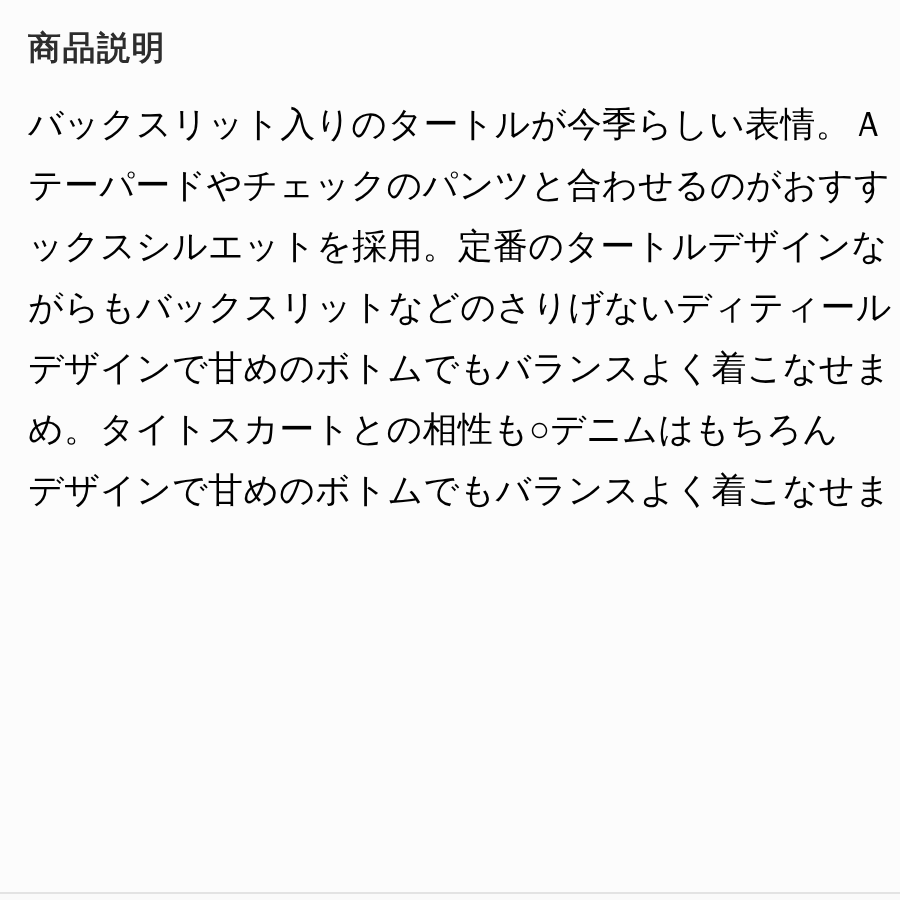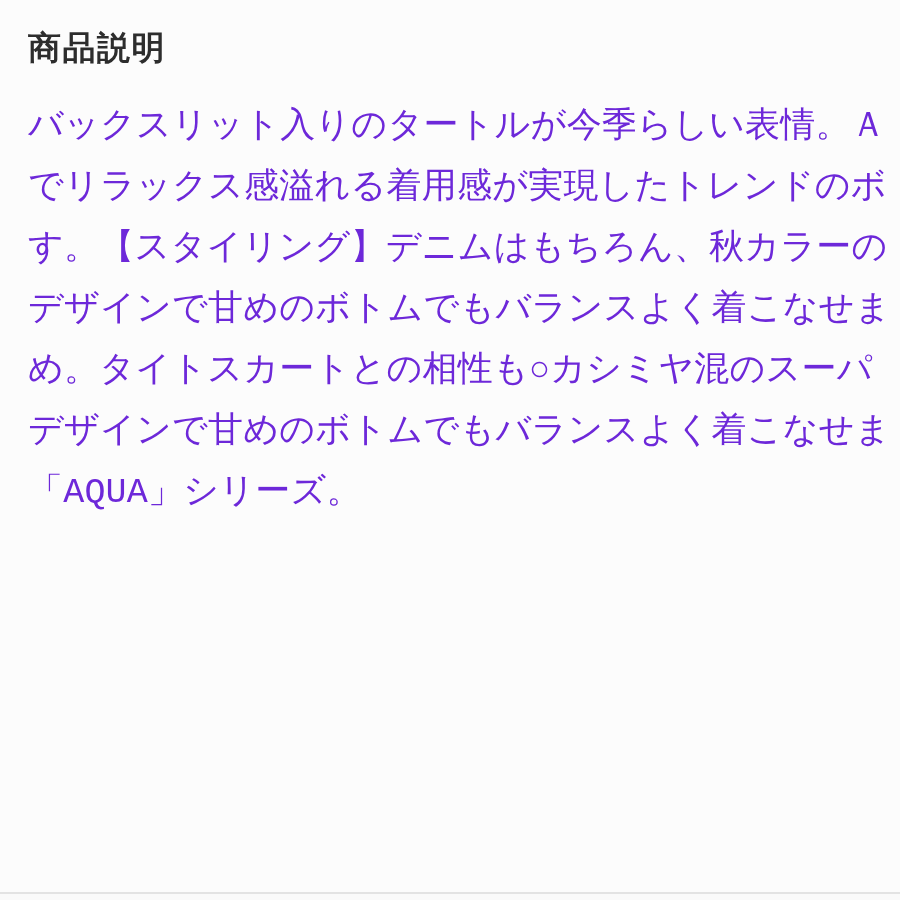--- a/index.html
+++ b/index.html
@@ -24,21 +24,21 @@
   .heading {
     font-size: 33px;
     line-height: 42px;
     font-weight: 700;
     color: #2d2d2d;
     letter-spacing: 1.5px;
   }
   .description {
     margin-top: 25px;
     font-size: 35px;
-    color: #6d28d9;
+    color: #000000;
   }
   .desc-line {
     height: 61px;
     line-height: 61px;
     white-space: nowrap;
     letter-spacing: 0.2px;
   }
   .divider {
     position: absolute;
     left: 0;
@@ -57,23 +57,23 @@
   }
 </style>
 </head>
 <body>
 
 <div class="screen">
   <div class="content">
     <div class="heading">商品説明</div>
     <div class="description">
         <div class="desc-line">バックスリット入りのタートルが今季らしい表情。Ａ</div>
-        <div class="desc-line">でリラックス感溢れる着用感が実現したトレンドのボ</div>
-        <div class="desc-line">す。【スタイリング】デニムはもちろん、秋カラーの</div>
+        <div class="desc-line">テーパードやチェックのパンツと合わせるのがおすす</div>
+        <div class="desc-line">ックスシルエットを採用。定番のタートルデザインな</div>
+        <div class="desc-line">がらもバックスリットなどのさりげないディティール</div>
         <div class="desc-line">デザインで甘めのボトムでもバランスよく着こなせま</div>
-        <div class="desc-line">め。タイトスカートとの相性も○カシミヤ混のスーパ</div>
+        <div class="desc-line">め。タイトスカートとの相性も○デニムはもちろん</div>
         <div class="desc-line">デザインで甘めのボトムでもバランスよく着こなせま</div>
-        <div class="desc-line">「AQUA」シリーズ。</div>
       </div>
   </div>
   <div class="divider"></div>
   <div class="footer-strip"></div>
 </div>
 
 </body></html>

